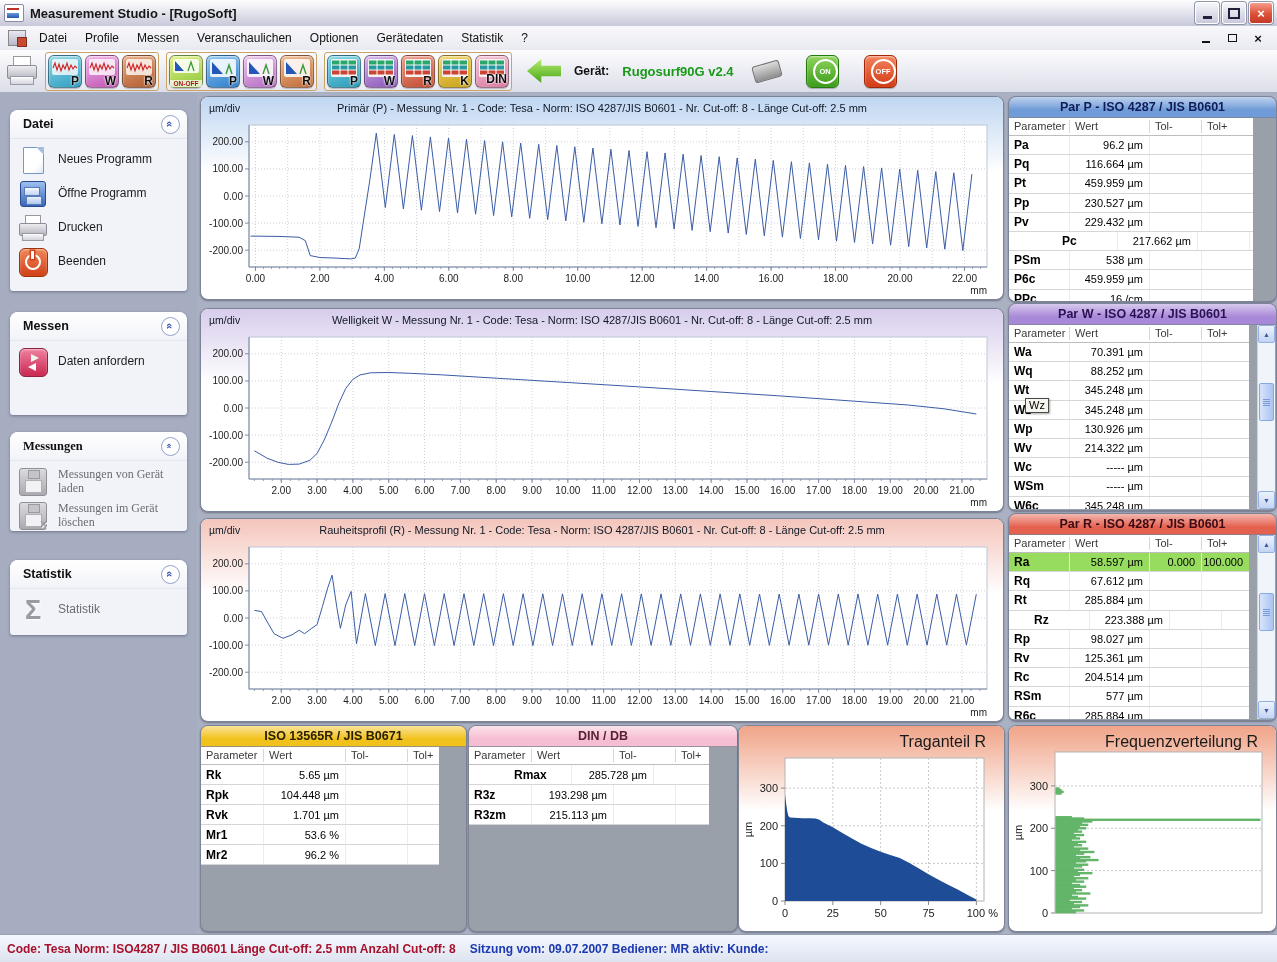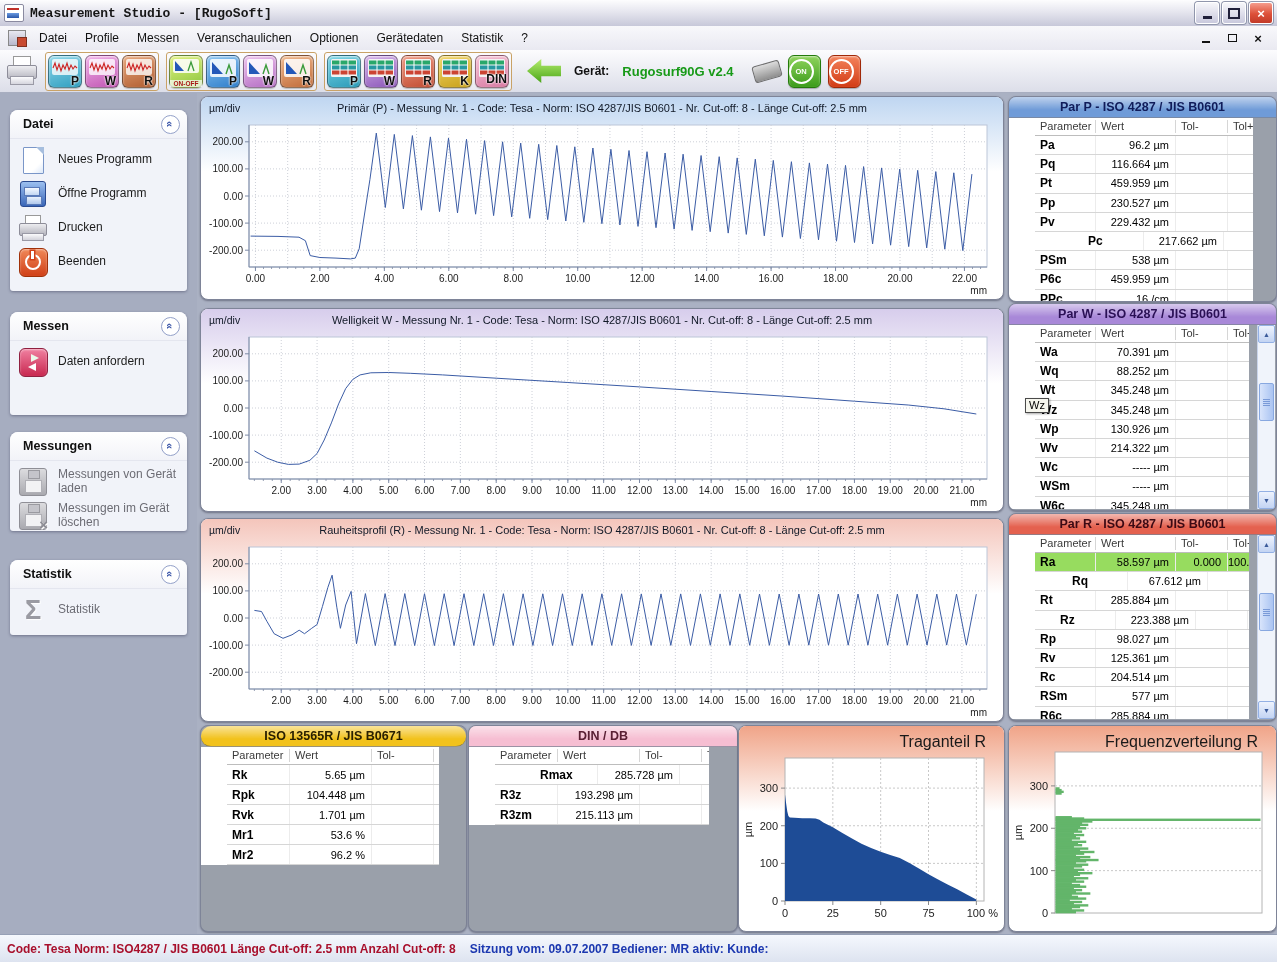--- a/index.html
+++ b/index.html
@@ -8,21 +8,21 @@
     font-family:"Liberation Sans","DejaVu Sans",sans-serif;
     background:#aab1c3;
   }
   
   #titlebar{position:absolute;top:0;left:0;right:0;height:26px;
     background:linear-gradient(#fdfdfe,#e6e6ef 45%,#c7c8d9);
     border-bottom:1px solid #8f8fa6;display:flex;align-items:center;padding:0 4px;z-index:10;}
   .app-icon{width:18px;height:16px;border-radius:2px;background:#fff;border:1px solid #8a8aa0;position:relative;overflow:hidden;}
   .app-icon i{position:absolute;left:2px;top:3px;width:12px;height:2px;background:#c03028;}
   .app-icon b{position:absolute;left:2px;top:8px;width:12px;height:5px;background:linear-gradient(#6a9ae0,#2a56a8);}
-  .title-text{font-weight:bold;font-size:13px;color:#161616;margin-left:6px;flex:1;white-space:nowrap;font-family:Liberation Mono, monospace;}
+  .title-text{font-weight:bold;font-size:13px;color:#161616;margin-left:6px;flex:1;white-space:nowrap;}
   .winbtn{width:22px;height:20px;border-radius:3px;margin-left:3px;border:1px solid #fff;
     display:flex;align-items:center;justify-content:center;box-shadow:0 0 0 1px #9096ac;}
   .btn-plain{background:linear-gradient(#f6f6fa,#c9c9dd);}
   .btn-close{background:linear-gradient(#f59c8c,#dd5038 55%,#c23a28);}
   .btn-close .x{color:#fff;font-weight:bold;font-size:13px;line-height:1;}
   .g-min{display:inline-block;width:9px;height:3px;background:#20203a;margin-top:9px;}
   .g-restore{display:inline-block;width:8px;height:7px;border:2px solid #20203a;background:transparent;}
   
   #menubar{position:absolute;top:26px;left:0;right:0;height:24px;
     background:linear-gradient(#f8f8fb,#e9e9f1);border-bottom:1px solid #c6c6d4;
@@ -49,21 +49,21 @@
   .tb-icon svg{position:absolute;left:3px;top:3px;}
   .tb-icon .letter{position:absolute;right:2px;bottom:-1px;font-weight:bold;font-size:12px;color:#0e0e0e;text-shadow:0 0 2px #fff,0 0 2px #fff;}
   .tb-icon .letter.small{font-size:12px;right:1px;bottom:1px;}
   .tb-icon .onoff-label{position:absolute;left:0;right:0;bottom:0;text-align:center;font-size:6.5px;font-weight:bold;color:#a81818;background:rgba(255,255,255,.7);}
   .green-arrow{width:34px;height:24px;background:linear-gradient(#b4ec6e,#49a517);
     clip-path:polygon(0 50%,42% 0,42% 28%,100% 28%,100% 72%,42% 72%,42% 100%);margin-left:8px;}
   .gerat-label{font-weight:bold;font-size:12px;color:#111;margin-left:6px;}
   .gerat-name{font-weight:bold;font-size:13px;color:#189a18;margin-left:6px;}
   .connector{width:26px;height:15px;border-radius:3px;background:linear-gradient(#dcdcdc,#8e8e8e);
     border:1px solid #6d6d6d;transform:rotate(-16deg);margin-left:12px;}
-  .pwr{width:31px;height:31px;border-radius:6px;display:flex;align-items:center;justify-content:flex-start;margin-left:0;
+  .pwr{width:31px;height:31px;border-radius:6px;display:flex;align-items:center;justify-content:flex-end;margin-left:18px;
     box-shadow:inset 0 1px 2px rgba(255,255,255,.6),0 1px 1px rgba(0,0,0,.25);}
   .pwr-on{background:linear-gradient(#8fd45c,#3c9c1c);border:1px solid #247a0c;}
   .pwr-off{background:linear-gradient(#f4835c,#d23c16);border:1px solid #a02808;}
   .pwr-ring{border:2px solid #fff;border-radius:50%;width:21px;height:21px;display:flex;align-items:center;justify-content:center;
     font-size:7.5px;font-weight:bold;color:#fff;letter-spacing:0;}
   
   #content{position:absolute;top:92px;left:0;right:0;bottom:27px;background:#aab1c3;}
   
   #sidebar{position:absolute;top:0;bottom:0;left:0;width:197px;background:#a6adc0;}
   .side-panel{position:absolute;left:10px;width:177px;background:#f1f3f9;border-radius:8px 8px 3px 3px;
@@ -111,23 +111,23 @@
   .chart-body.full{top:0;}
   .mini-head{position:absolute;top:7px;right:18px;font-size:16px;color:#1a1a1a;z-index:2;}
   svg{display:block;}
   svg text{font-family:"Liberation Sans","DejaVu Sans",sans-serif;}
   
   .tpanel{position:absolute;border:1px solid #7e8498;border-radius:8px;overflow:hidden;background:#9aa0aa;
     box-shadow:0 1px 2px rgba(0,0,20,.35);}
   .tpanel-head{height:20px;display:flex;align-items:center;justify-content:center;font-weight:bold;font-size:12.5px;
     border-bottom:1px solid rgba(40,50,80,.45);}
   .th-p{color:#101c5a;} .th-w{color:#2a1055;} .th-r{color:#3c0a14;}
-  .th-iso{color:#2a2000;border-radius:10px;} .th-din{color:#5a2034;}
+  .th-iso{color:#2a2000;} .th-din{color:#5a2034;}
   .ptable-wrap{position:relative;background:#fff;overflow:hidden;}
-  .colhead,.prow{display:grid;align-items:center;margin-left:26px;}
+  .colhead,.prow{display:grid;align-items:center;}
   .cols-par{grid-template-columns:60px 80px 52px 1fr;}
   .cols-bot{grid-template-columns:62px 82px 62px 1fr;}
   .colhead{height:17px;font-size:11px;color:#3a3a3a;border-bottom:1px solid #bdbdbd;background:#fff;}
   .colhead div{padding-left:5px;border-left:1px solid #d6d6d6;height:13px;line-height:13px;}
   .colhead div:first-child{border-left:none;}
   .prow{border-bottom:1px solid #d6d6d6;font-size:11px;background:#fff;}
   .prow div{height:100%;display:flex;align-items:center;border-left:1px solid #ececec;}
   .prow div:first-child{border-left:none;}
   .prow .c0{font-weight:bold;font-size:12px;padding-left:5px;}
   .prow .cv{justify-content:flex-end;padding-right:6px;}
@@ -387,21 +387,21 @@
             <div class="ic">
               <div class="ic-daten">
                 <span class="arr-r"></span>
                 <span class="arr-l"></span>
               </div>
             </div>
             <div class="side-label">Daten anfordern</div>
           </div>
         </div>
       </div>
-      <div class="side-panel" style="top: 340px; height: 99px;">
+      <div class="side-panel" style="top: 340px; height: 99px; font-family: Liberation Serif, serif;">
         <div class="side-header">
           <span>Messungen</span>
           <div class="chevron">
             <span>«</span>
           </div>
         </div>
         <div class="side-body">
           <div class="side-item disabled">
             <div class="ic">
               <div class="ic-floppy">
@@ -1222,21 +1222,21 @@
           <div>Wert</div>
           <div>Tol-</div>
           <div>Tol+</div>
         </div>
         <div class="prow cols-par hl" style="height: 18.2px; background: rgb(151, 220, 95);">
           <div class="c0">Ra</div>
           <div class="cv">58.597 µm</div>
           <div class="cv">0.000</div>
           <div class="cv">100.000</div>
         </div>
-        <div class="prow cols-par" style="height: 18.2px; padding-left: 32px;">
+        <div class="prow cols-par" style="height: 18.2px;">
           <div class="c0">Rq</div>
           <div class="cv">67.612 µm</div>
           <div class="cv"></div>
           <div class="cv"></div>
         </div>
         <div class="prow cols-par" style="height: 18.2px;">
           <div class="c0">Rt</div>
           <div class="cv">285.884 µm</div>
           <div class="cv"></div>
           <div class="cv"></div>

